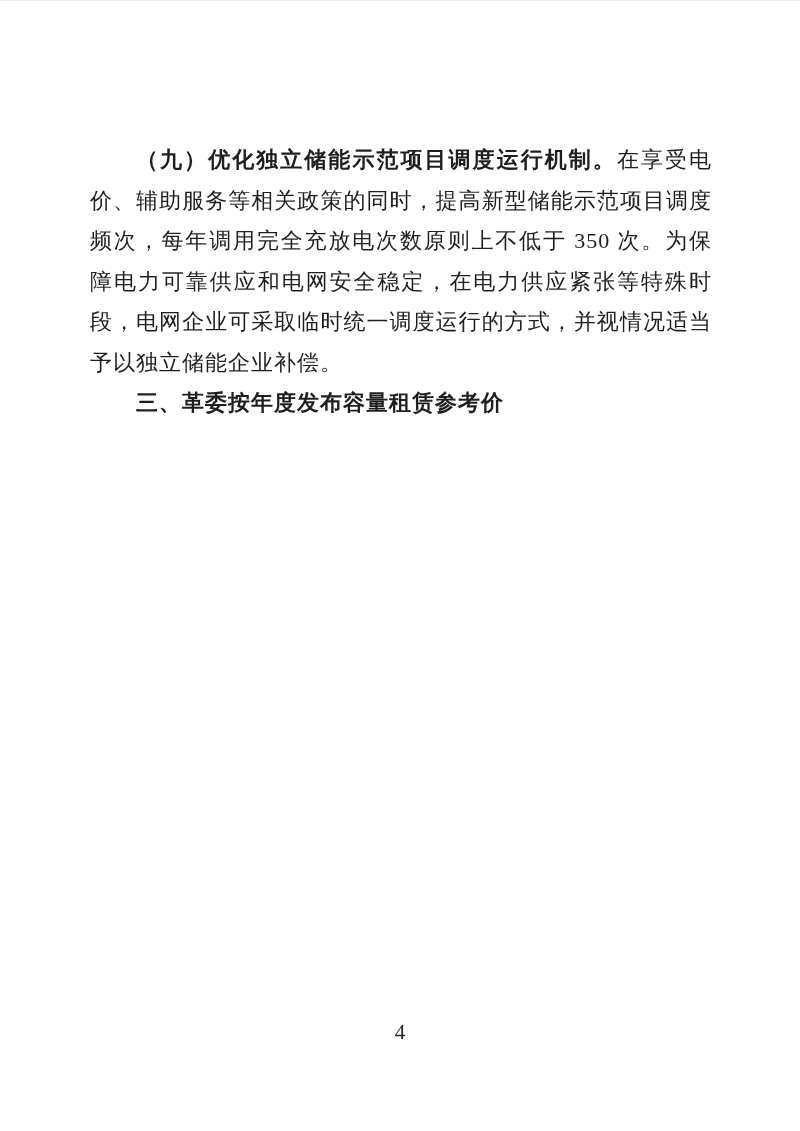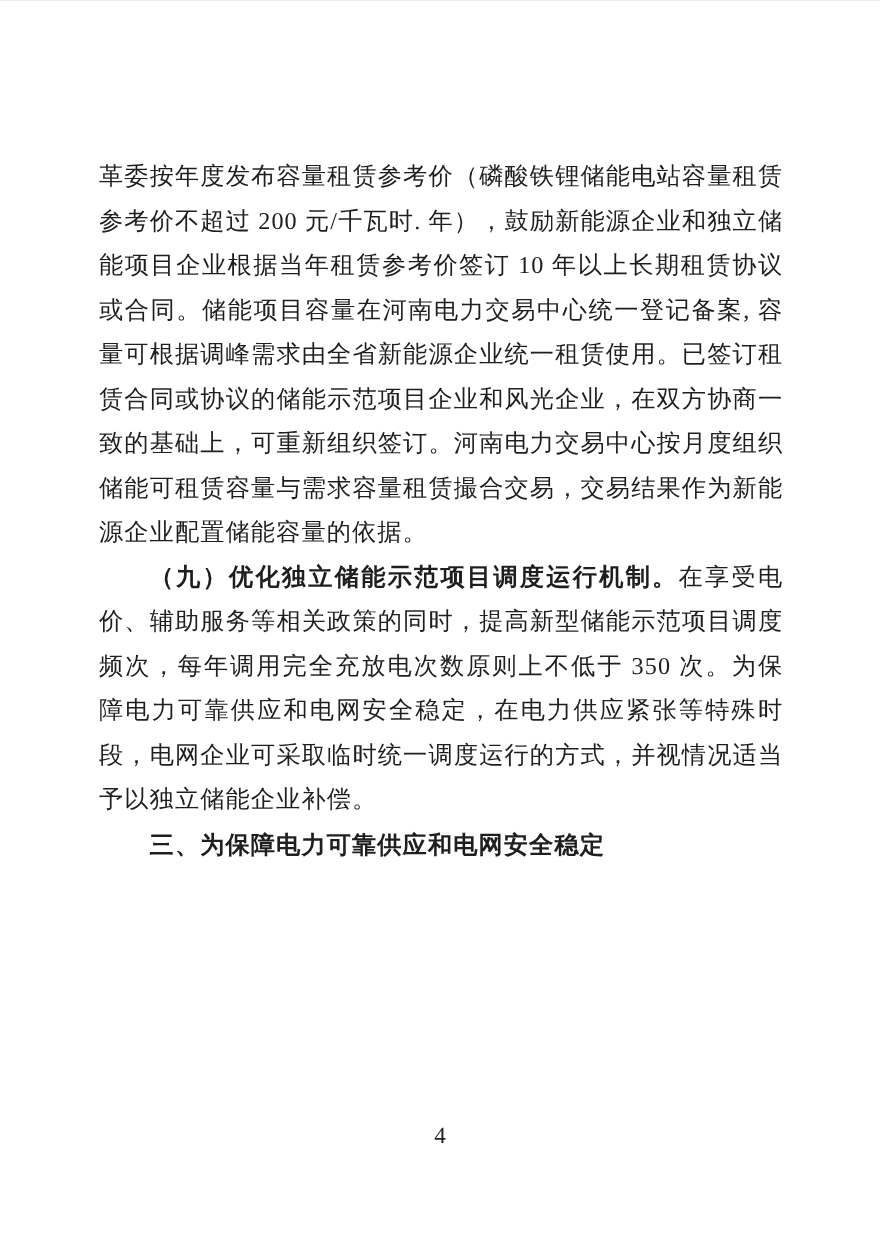--- a/index.html
+++ b/index.html
@@ -45,20 +45,19 @@
     text-align: center;
     font-size: 21px;
     color: #222222;
   }
 </style>
 </head>
 <body>
 
 <div class="page">
   <div class="doc-body" id="doc-body">
-      <p><span class="body-text">革委按年度发布容量租赁参考价（磷酸铁锂储能电站容量租赁参考价不超过 200 元/千瓦时. 年），鼓励新能源企业和独立储能项目企业根据当年租赁参考价签订 10 年以上长期租赁协议或合同。储能项目容量在河南电力交易中心统一登记备案, 容量可根据调峰需求由全省新能源企业统一租赁使用。已签订租赁合同或协议的储能示范项目企业和风光企业，在双方协商一致的基础上，可重新组织签订。河南电力交易中心按月度组织储能可租赁容量与需求容量租赁撮合交易，交易结果作为新能源企业配置储能容量的依据。</span></p>
       <p class="indent"><span class="lead">（九）优化独立储能示范项目调度运行机制。</span><span class="body-text">在享受电价、辅助服务等相关政策的同时，提高新型储能示范项目调度频次，每年调用完全充放电次数原则上不低于 350 次。为保障电力可靠供应和电网安全稳定，在电力供应紧张等特殊时段，电网企业可采取临时统一调度运行的方式，并视情况适当予以独立储能企业补偿。</span></p>
-      <p class="indent"><span class="lead">三、为保障电力可靠供应和电网安全稳定</span></p>
+      <p class="indent"><span class="lead">三、革委按年度发布容量租赁参考价</span></p>
     </div>
   <div class="footer">
     <span>4</span>
   </div>
 </div>
 
 </body></html>

